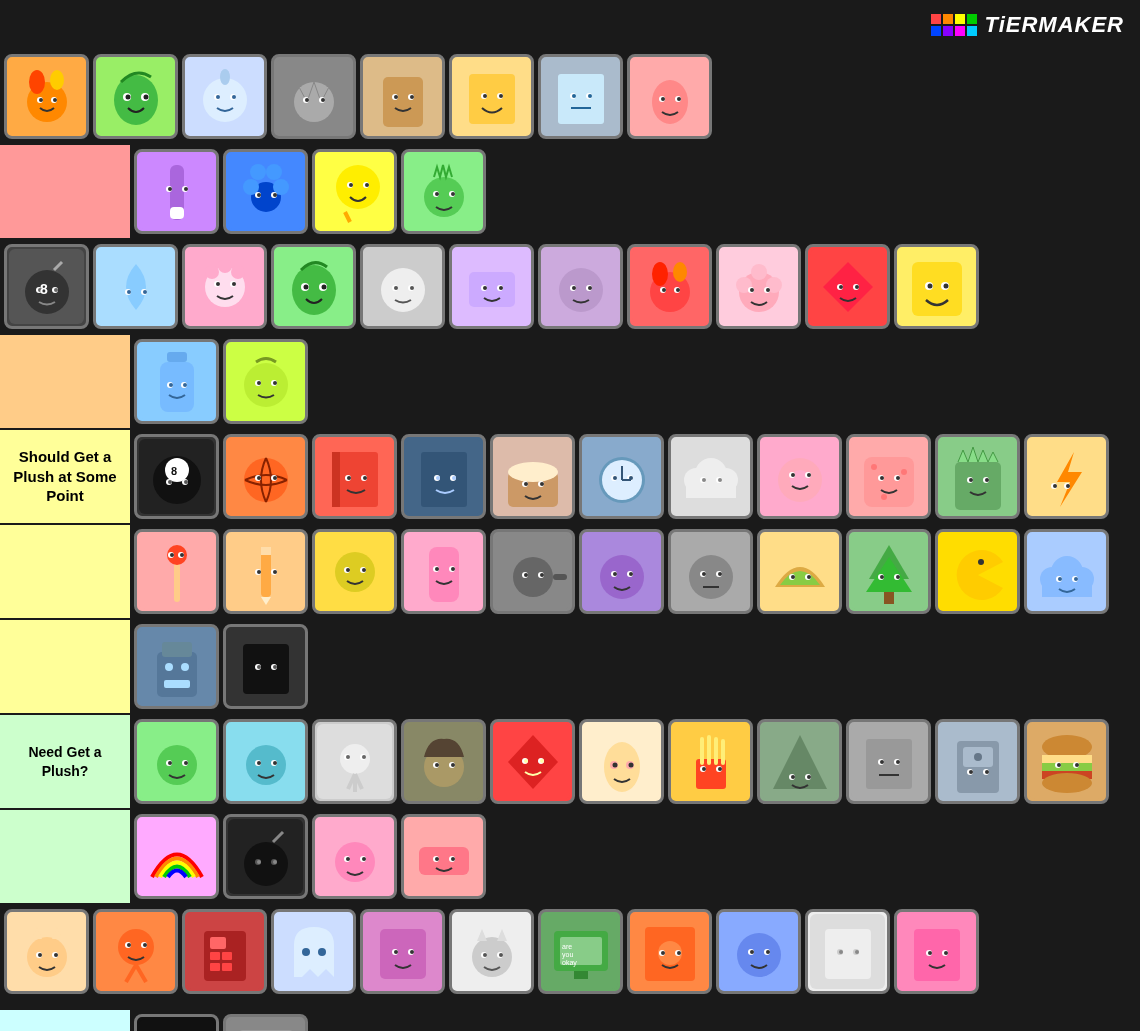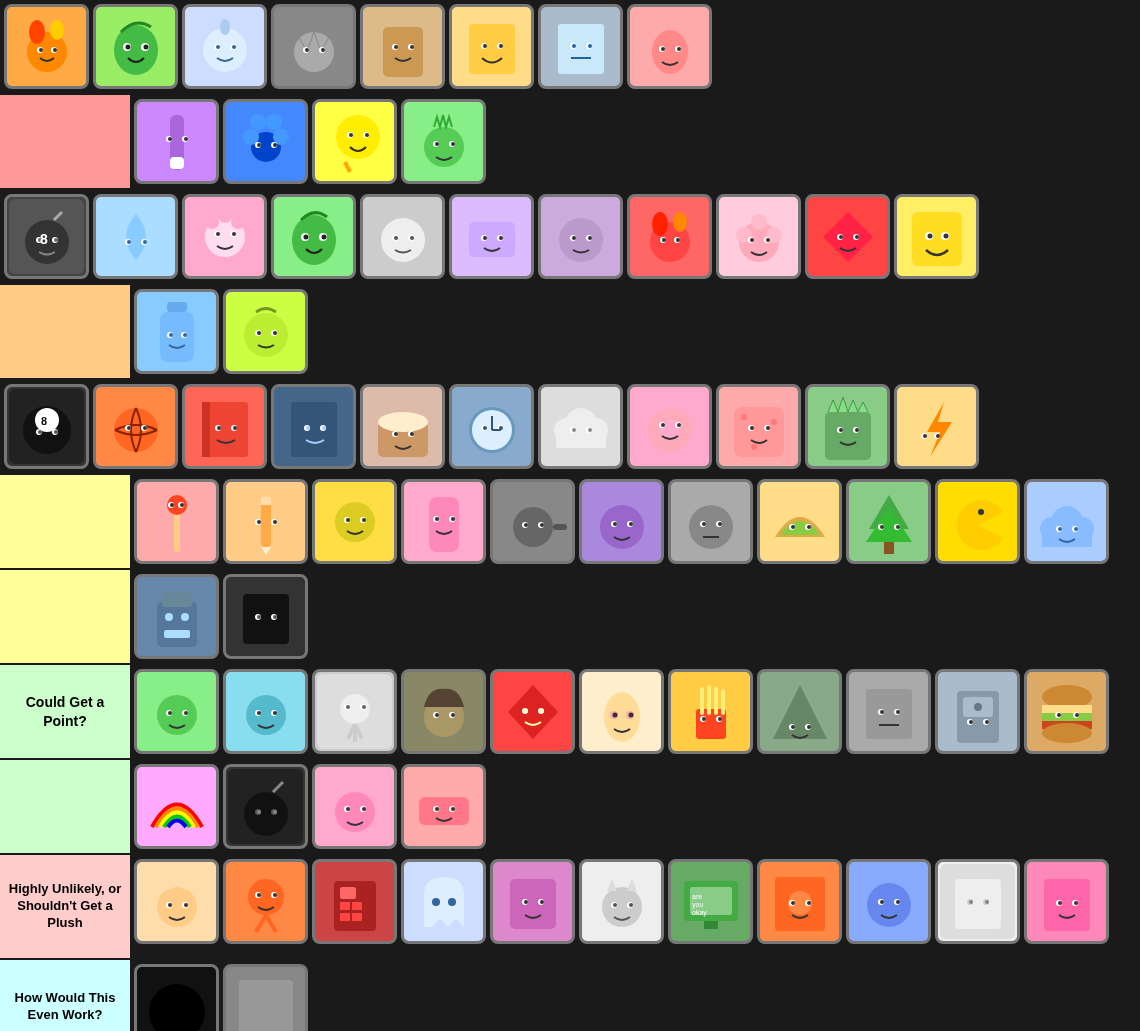--- a/index.html
+++ b/index.html
@@ -109,20 +109,35 @@
     .char svg {
       width: 70px;
       height: 70px;
     }
   </style>
 </head>
 <body>
 
 <div>
 
+  <div class="header">
+    <div class="tiermaker-logo">
+      <div class="logo-grid">
+        <div class="logo-cell" style="background:#ff4444;"></div>
+        <div class="logo-cell" style="background:#ff8800;"></div>
+        <div class="logo-cell" style="background:#ffff00;"></div>
+        <div class="logo-cell" style="background:#00cc00;"></div>
+        <div class="logo-cell" style="background:#0044ff;"></div>
+        <div class="logo-cell" style="background:#8800ff;"></div>
+        <div class="logo-cell" style="background:#ff00ff;"></div>
+        <div class="logo-cell" style="background:#00ccff;"></div>
+      </div>
+      <span class="logo-text">TiERMAKER</span>
+    </div>
+  </div>
 
   <div>
 
     <div class="tier-row">
       <div class="tier-items" style="background:#1a1a1a;">
 
         <div class="tier-item" style="background:#ffaa44;border-color:#777;">
           <div class="char" style="background:#ffaa44;">
               <svg viewBox="0 0 70 70">
                 <circle cx="35" cy="40" r="20" fill="#ff8800"></circle>
@@ -456,20 +471,21 @@
                 <circle cx="44" cy="36" r="2" fill="#333"></circle>
                 <path d="M25 15 Q35 8 45 15" stroke="#779922" stroke-width="3" fill="none"></path>
                 <path d="M27 48 Q35 53 43 48" stroke="#333" stroke-width="2" fill="none"></path>
               </svg>
             </div>
         </div>
       </div>
     </div>
 
     <div class="tier-row">
+      <div class="tier-label row-yellow">Should Get a Plush at Some Point</div>
       <div class="tier-items" style="background:#1a1a1a;">
         <div class="tier-item" style="background:#333;border-color:#777;">
           <div class="char" style="background:#222;">
               <svg viewBox="0 0 70 70">
                 <circle cx="35" cy="38" r="24" fill="#111"></circle>
                 <circle cx="35" cy="28" r="12" fill="white"></circle>
                 <circle cx="27" cy="40" r="3" fill="white"></circle>
                 <circle cx="43" cy="40" r="3" fill="white"></circle>
                 <circle cx="28" cy="40" r="2" fill="#555"></circle>
                 <circle cx="44" cy="40" r="2" fill="#555"></circle>
@@ -774,21 +790,21 @@
                 <circle cx="43" cy="35" r="3" fill="white"></circle>
                 <circle cx="28" cy="35" r="2" fill="#555"></circle>
                 <circle cx="44" cy="35" r="2" fill="#555"></circle>
               </svg>
             </div>
         </div>
       </div>
     </div>
 
     <div class="tier-row">
-      <div class="tier-label" style="background:#ccffcc;font-size:14px;">Could Get a Point?</div>
+      <div class="tier-label" style="background:#ccffcc;font-size:14px;">Need Get a Plush?</div>
       <div class="tier-items" style="background:#1a1a1a;">
         <div class="tier-item" style="background:#88ee88;border-color:#777;">
           <div class="char" style="background:#88ee88;">
               <svg viewBox="0 0 70 70">
                 <circle cx="35" cy="38" r="20" fill="#55cc55"></circle>
                 <circle cx="27" cy="36" r="3" fill="white"></circle>
                 <circle cx="43" cy="36" r="3" fill="white"></circle>
                 <circle cx="28" cy="36" r="2" fill="#333"></circle>
                 <circle cx="44" cy="36" r="2" fill="#333"></circle>
                 <path d="M27 48 Q35 54 43 48" stroke="#333" stroke-width="2" fill="none"></path>
@@ -974,21 +990,20 @@
                 <circle cx="28" cy="37" r="2" fill="#333"></circle>
                 <circle cx="44" cy="37" r="2" fill="#333"></circle>
                 <path d="M27 46 Q35 52 43 46" stroke="#333" stroke-width="2" fill="none"></path>
               </svg>
             </div>
         </div>
       </div>
     </div>
 
     <div class="tier-row" style="min-height:105px;">
-      <div class="tier-label" style="background:#ffcccc;font-size:13px;">Highly Unlikely, or Shouldn't Get a Plush</div>
       <div class="tier-items" style="background:#1a1a1a;">
         <div class="tier-item" style="background:#ffddaa;border-color:#777;">
           <div class="char" style="background:#ffddaa;">
               <svg viewBox="0 0 70 70">
                 <circle cx="35" cy="40" r="20" fill="#ffcc88"></circle>
                 <polygon points="20,22 25,10 30,22" fill="#ffddaa"></polygon>
                 <polygon points="40,22 45,10 50,22" fill="#ffddaa"></polygon>
                 <circle cx="27" cy="38" r="3" fill="white"></circle>
                 <circle cx="43" cy="38" r="3" fill="white"></circle>
                 <circle cx="28" cy="38" r="2" fill="#333"></circle>

